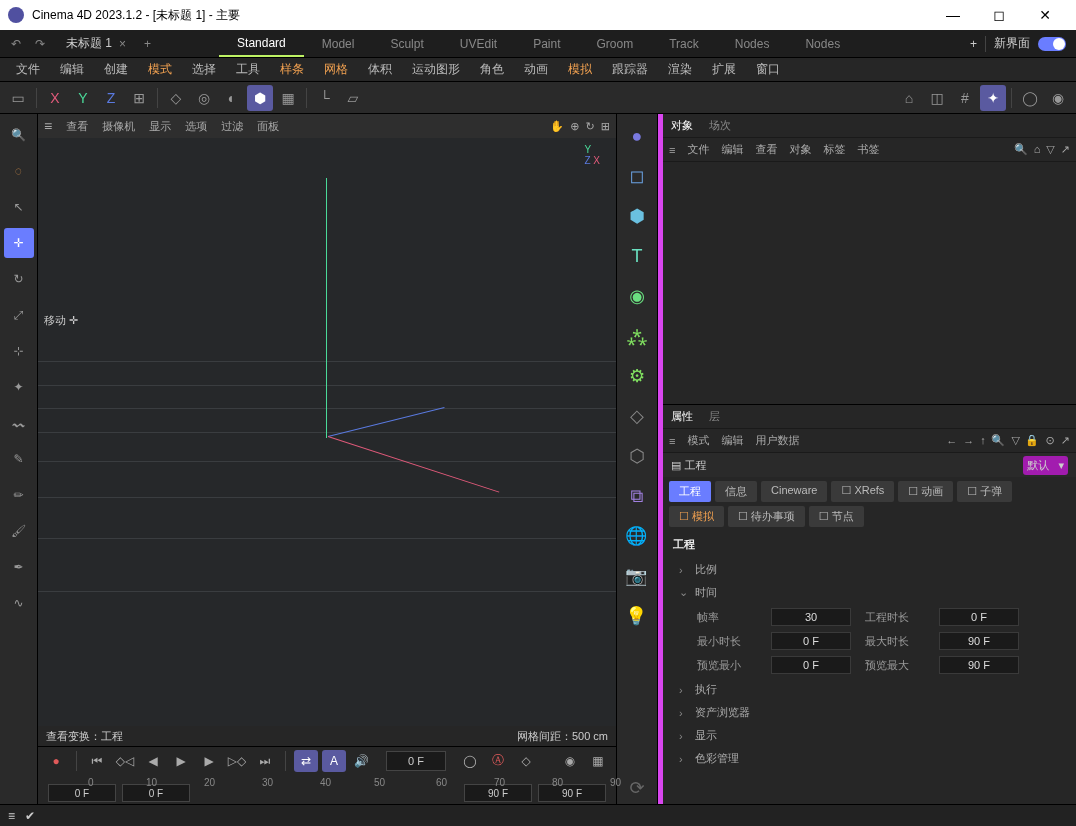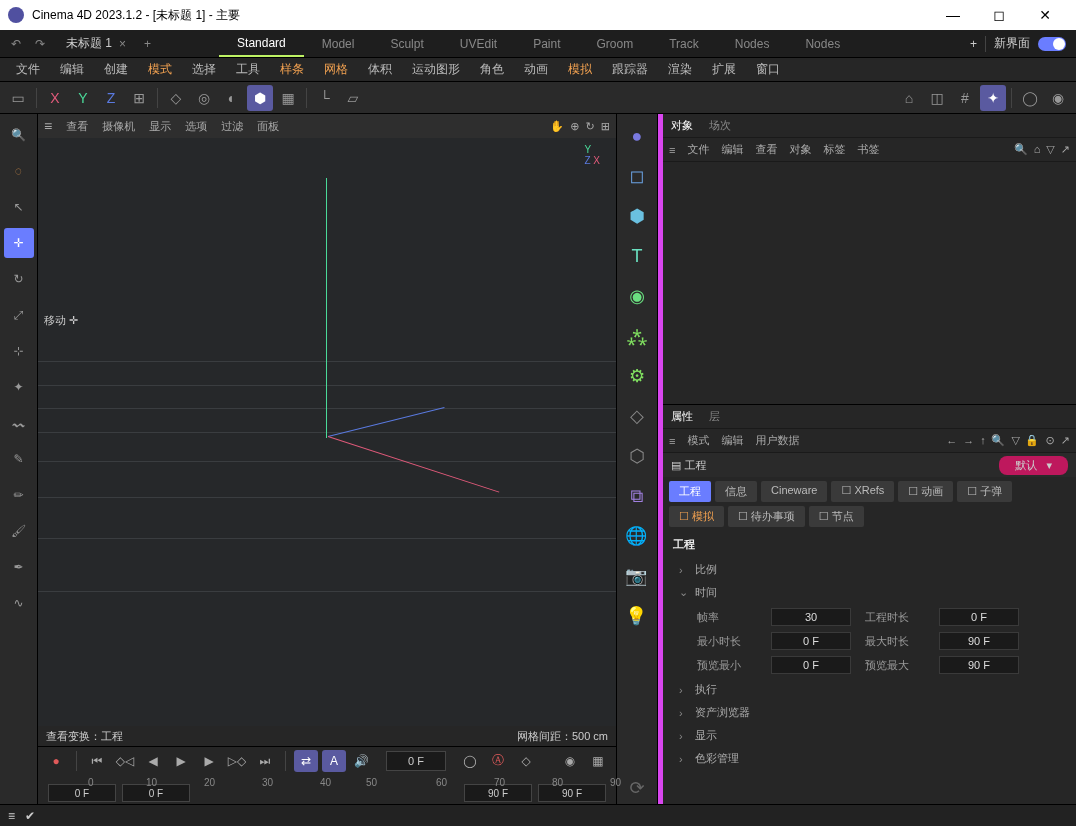--- a/index.html
+++ b/index.html
@@ -66,21 +66,21 @@
 .mtbtn{width:32px;height:32px;display:flex;align-items:center;justify-content:center;border-radius:4px;font-size:18px}
 .rightpane{width:418px;background:#262626;display:flex;flex-direction:column;border-left:5px solid #d946ef}
 .rtabs{height:24px;display:flex;align-items:center;padding:0 8px;gap:16px;border-bottom:1px solid #1a1a1a;font-size:11px}
 .rtab{color:#888}
 .rtab.active{color:#fff}
 .rmenu{height:24px;display:flex;align-items:center;padding:0 6px;gap:12px;font-size:11px;color:#aaa;border-bottom:1px solid #1a1a1a}
 .rmenu .ricons{margin-left:auto;display:flex;gap:6px}
 .objtree{flex:1;background:#262626;min-height:0}
 .attrpane{height:400px;display:flex;flex-direction:column;border-top:1px solid #000}
 .attrhdr{height:24px;display:flex;align-items:center;padding:0 8px;font-size:11px;background:#2a2a2a}
-.attrhdr .sel{margin-left:auto;background:#be185d;padding:2px 16px;border-radius:8px}
+.attrhdr .sel{margin-left:auto;background:#a21caf;padding:2px 4px;border-radius:3px}
 .attrtabs{padding:4px 6px;display:flex;flex-wrap:wrap;gap:4px}
 .atab{padding:3px 10px;background:#3a3a3a;border-radius:2px;font-size:11px;color:#bbb}
 .atab.active{background:#6a7dff;color:#fff}
 .atab.warn{color:#f0a050}
 .sechdr{padding:6px 10px;font-size:11px;font-weight:bold;color:#eee}
 .secrow{padding:4px 16px;font-size:11px;color:#aaa;display:flex;align-items:center;gap:6px}
 .secrow .chev{color:#888;width:10px}
 .fieldgrid{padding:4px 16px 4px 34px;display:grid;grid-template-columns:60px 80px 60px 80px;gap:6px 14px;font-size:11px;align-items:center}
 .fieldgrid .lbl{color:#999;text-align:left}
 .fieldgrid .val{background:#1a1a1a;padding:2px 6px;text-align:center;color:#ddd;border:1px solid #3a3a3a}
@@ -265,21 +265,21 @@
             <div class="tlinput">0 F</div>
             <div style="flex: 1 1 0%;"></div>
             <div class="tlinput">90 F</div>
             <div class="tlinput">90 F</div>
           </div>
       <div class="tlnum" style="left: 50px;">0</div>
           <div class="tlnum" style="left: 108px;">10</div>
           <div class="tlnum" style="left: 166px;">20</div>
           <div class="tlnum" style="left: 224px;">30</div>
           <div class="tlnum" style="left: 282px;">40</div>
-          <div class="tlnum" style="left: 328px;">50</div>
+          <div class="tlnum" style="left: 336px;">50</div>
           <div class="tlnum" style="left: 398px;">60</div>
           <div class="tlnum" style="left: 456px;">70</div>
           <div class="tlnum" style="left: 514px;">80</div>
           <div class="tlnum" style="left: 572px;">90</div>
         </div>
     </div>
   </div>
 
   <div class="midtool">
     <div class="mtbtn" style="color:#7a7ae0">●</div>

